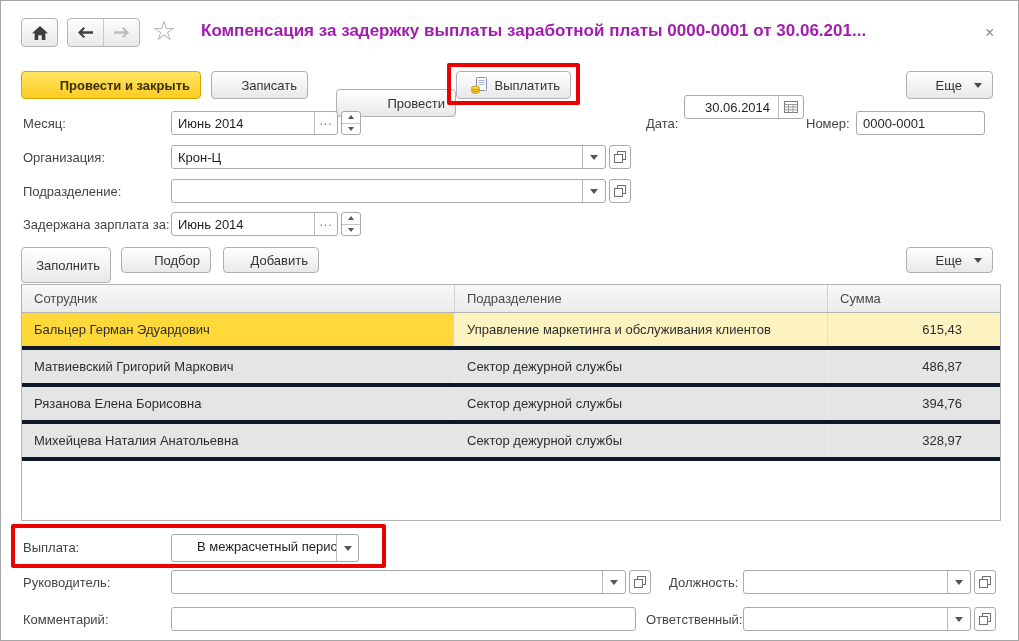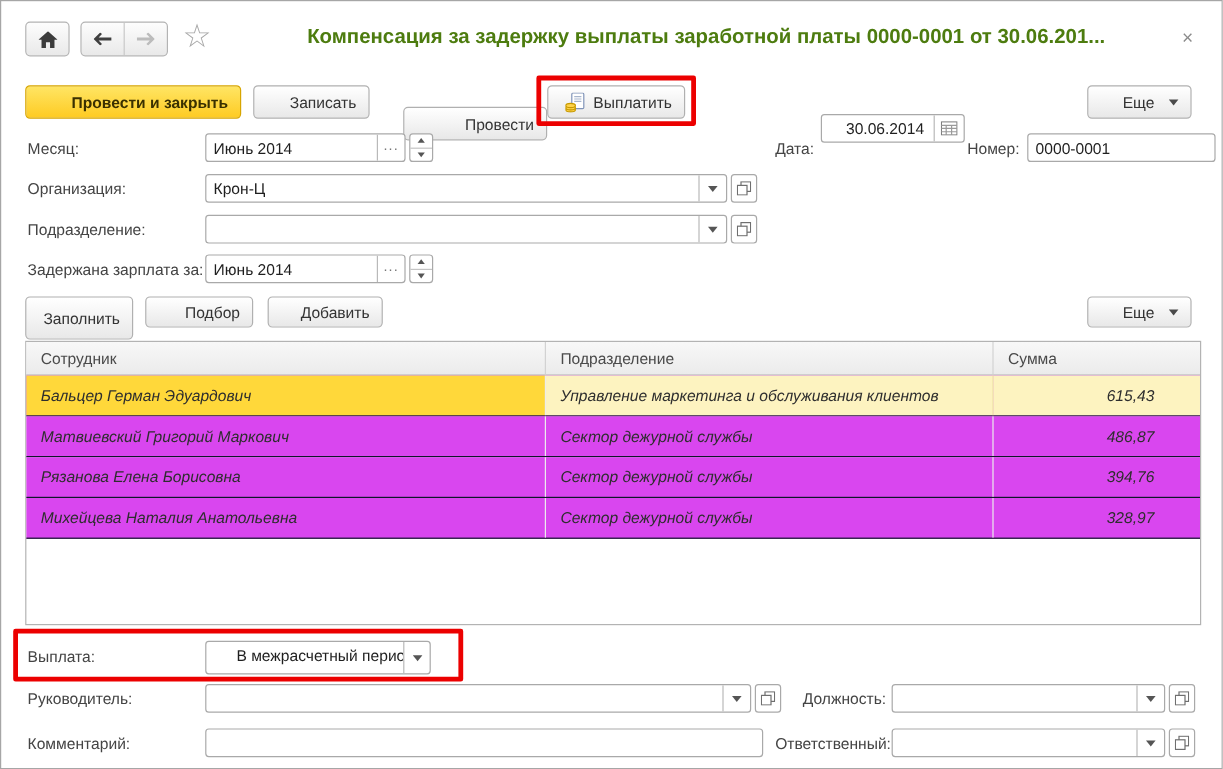--- a/index.html
+++ b/index.html
@@ -13,21 +13,21 @@
   .navbtn{
     border:1px solid #b3b3b3;border-radius:4px;
     background:linear-gradient(#fdfdfd,#e9e9e9);
     display:flex;align-items:center;justify-content:center;
   }
   .navgroup{display:flex;border:1px solid #b3b3b3;border-radius:4px;
     background:linear-gradient(#fdfdfd,#e9e9e9);overflow:hidden;}
   .navhalf{width:35px;height:27px;display:flex;align-items:center;justify-content:center;}
   .navhalf+.navhalf{border-left:1px solid #c9c9c9;}
   .star{font-family:"DejaVu Sans",sans-serif;font-size:27px;color:#a8a8a8;line-height:27px;}
-  .title{font-size:17px;font-weight:bold;color:#4d7c0f;white-space:nowrap;overflow:hidden;text-align:center;}
+  .title{font-size:17px;font-weight:bold;color:#a21caf;white-space:nowrap;overflow:hidden;}
   .closex{font-size:16px;color:#8a8a8a;line-height:16px;cursor:default;}
   
   .btn{
     height:28px;border:1px solid #b0b0b0;border-radius:4px;
     background:linear-gradient(#ffffff,#e8e8e8);
     font-size:13px;color:#333;display:flex;align-items:center;justify-content:flex-end;
     gap:6px;padding:0 10px;
   }
   .btn-yellow{
     background:linear-gradient(#ffe564,#fecb23);
@@ -48,21 +48,21 @@
   .spin div:first-child{border-bottom:1px solid #c4c4c4;}
   .tri-up{width:0;height:0;border-left:3px solid transparent;border-right:3px solid transparent;border-bottom:4px solid #555;}
   .tri-dn{width:0;height:0;border-left:3px solid transparent;border-right:3px solid transparent;border-top:4px solid #555;}
   .sqbtn{width:22px;height:24px;border:1px solid #a9a9a9;border-radius:3px;background:#fff;
     display:flex;align-items:center;justify-content:center;}
   
   .tbl{left:20px;top:283px;width:980px;height:237px;border:1px solid #b3b3b3;background:#fff;}
   .thead{display:flex;height:27px;background:linear-gradient(#f8f8f8,#ebebeb);border-bottom:1px solid #b3b3b3;}
   .th{font-size:13px;color:#4a4a4a;padding:6px 0 0 12px;border-right:1px solid #d2d2d2;}
   .th:last-child{border-right:none;}
-  .tr{display:flex;height:33px;border-bottom:1px solid #0f172a;background:#d946ef;font-style:italic;}
+  .tr{display:flex;height:33px;border-bottom:4px solid #0f172a;background:#e5e5e5;}
   .td{font-size:13px;color:#2e2e2e;padding:9px 0 0 12px;border-right:1px solid #ececec;
     white-space:nowrap;overflow:hidden;}
   .td:last-child{border-right:none;}
   .c-emp{width:420px;}
   .c-dep{width:360px;}
   .c-amt{flex:1;}
   .td.c-amt{text-align:right;padding-right:38px;padding-left:0;}
   .tr.selected .c-emp{background:#ffd83a;}
   .tr.selected .c-dep,.tr.selected .c-amt{background:#fdf3c0;border-right-color:#efe2a6;}
   
@@ -151,21 +151,21 @@
     <div class="fld-seg" style="width:24px;">
       <span>
         <svg width="14" height="12" viewBox="0 0 14 12">
           <rect x="0.5" y="0.5" width="13" height="11" fill="#fff" stroke="#7d7d7d"></rect>
           <path d="M0.5 3.5 H13.5 M4.5 3.5 V11.5 M9 3.5 V11.5 M0.5 6 H13.5 M0.5 8.8 H13.5" stroke="#9a9a9a" stroke-width="1"></path>
         </svg>
       </span>
     </div>
   </div>
   <div class="abs lbl" style="left:805px;top:115px;">Номер:</div>
-  <div class="abs fld" style="left:855px;top:110px;width:157px;">
+  <div class="abs fld" style="left:855px;top:110px;width:129px;">
     <div class="fld-text">0000-0001</div>
   </div>
 
   <div class="abs lbl" style="left:22px;top:149px;">Организация:</div>
   <div class="abs fld" style="left:170px;top:144px;width:435px;">
     <div class="fld-text">Крон-Ц</div>
     <div class="fld-seg">
         <span class="caret"></span>
       </div>
   </div>

